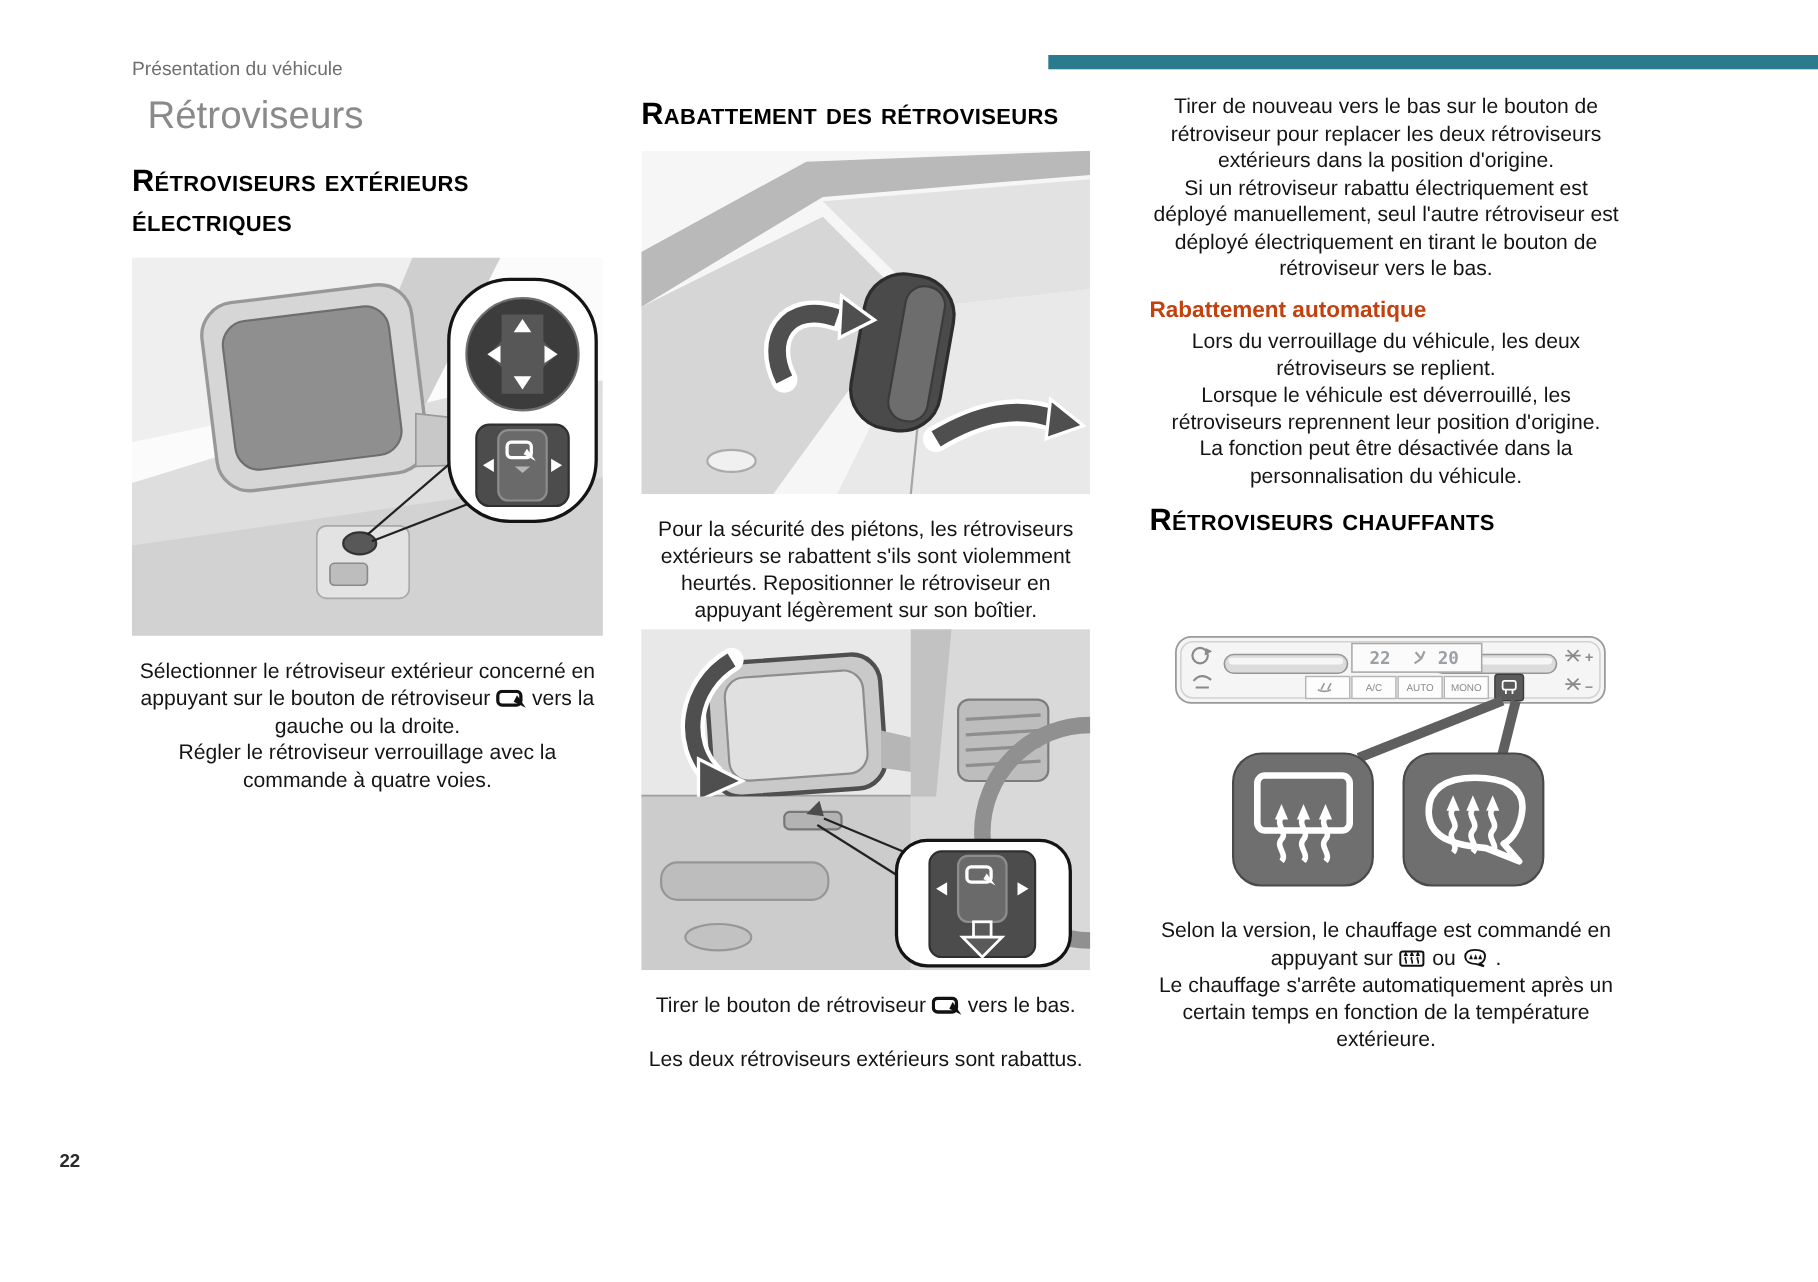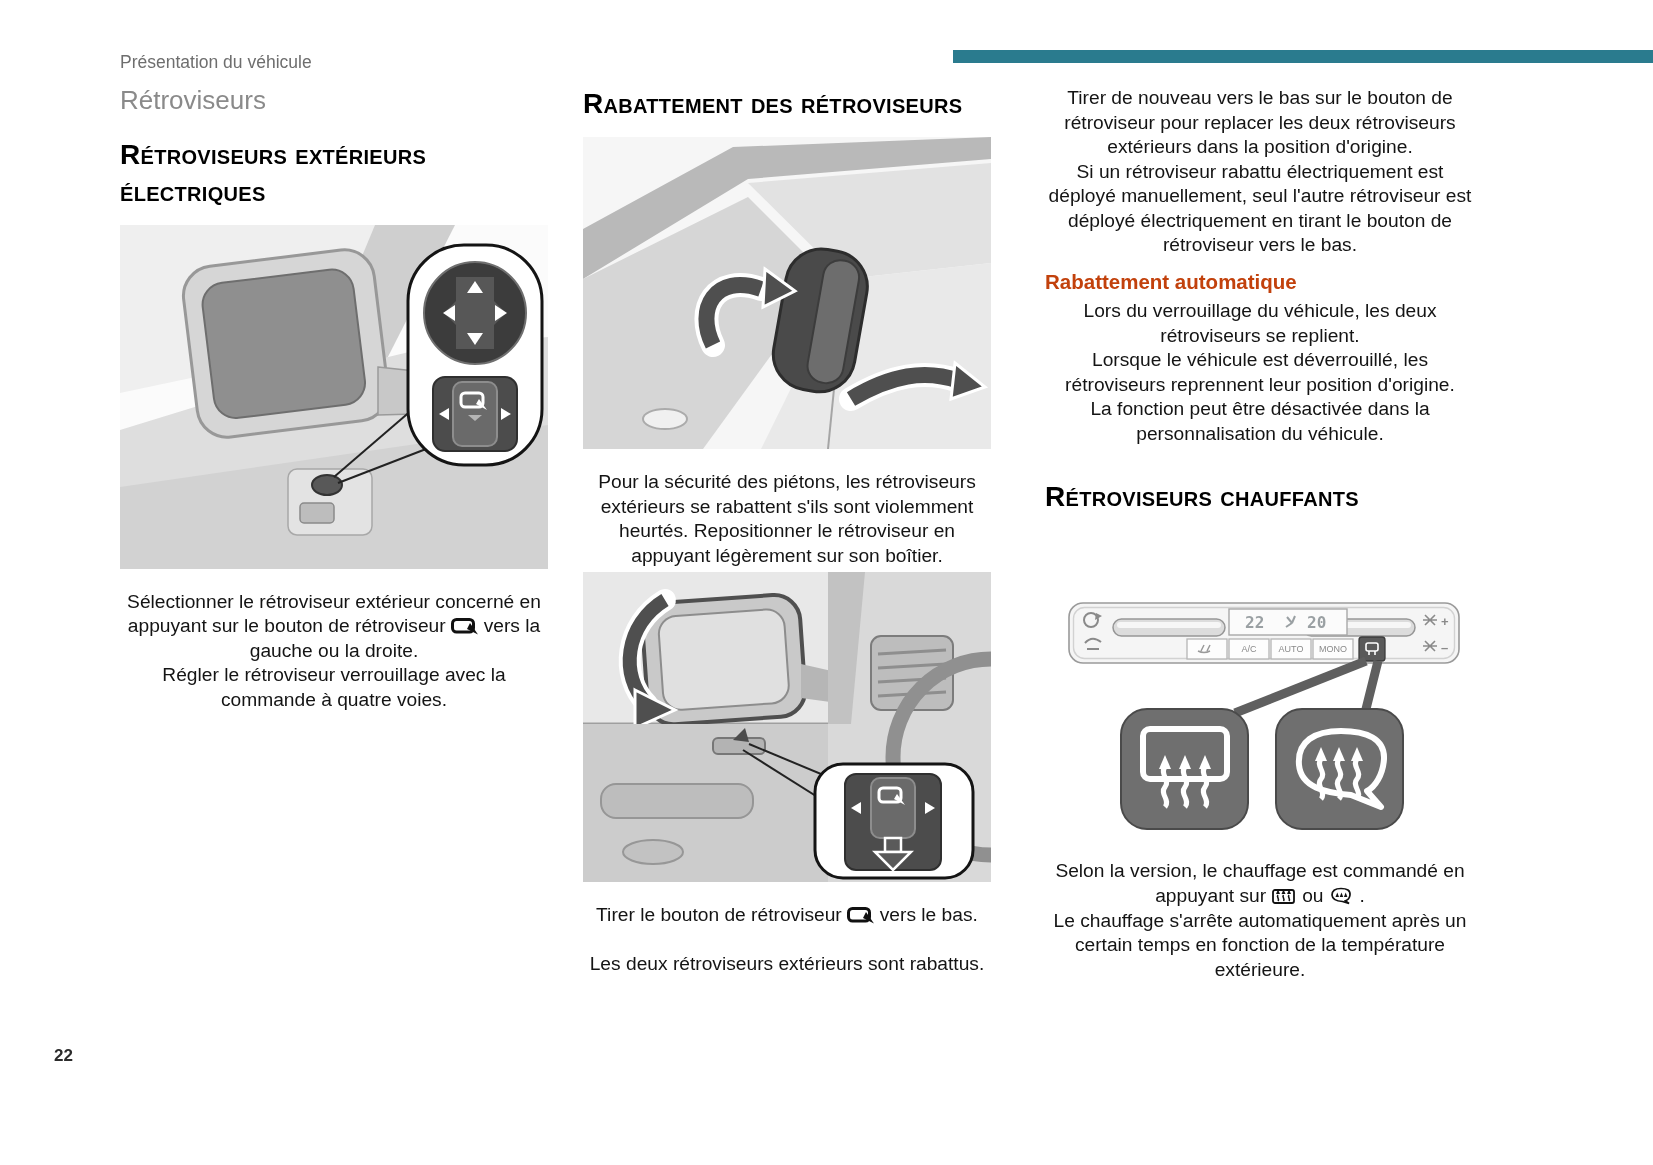--- a/index.html
+++ b/index.html
@@ -7,21 +7,21 @@
         font-family:"Liberation Sans", sans-serif;color:#141414;}
   .breadcrumb{position:absolute;left:120px;top:52px;font-size:17.5px;color:#6e6e6e;}
   .accent-bar{position:absolute;left:953px;top:50px;width:700px;height:13px;background:#2a7b8e;}
   .page-number{position:absolute;left:54px;top:1046px;font-size:17px;font-weight:700;color:#2b2b2b;}
 
   .col{position:absolute;top:86px;}
   #col1{left:120px;width:428px;}
   #col2{left:583px;width:408px;}
   #col3{left:1045px;width:430px;}
 
-  h1{font-size:26px;font-weight:400;color:#8a8a8a;margin:0 0 22px 0;line-height:1.1;}
+  h1{font-size:35px;font-weight:400;color:#8a8a8a;margin:0 0 22px 14px;line-height:1.1;}
   h2{font-variant:small-caps;font-size:28px;font-weight:700;color:#000000;margin:0;
      line-height:1.32;letter-spacing:.3px;}
   h3{font-size:20.5px;font-weight:700;color:#c2410c;margin:12px 0 5px 0;}
   p{font-size:19.2px;line-height:1.28;margin:0;text-align:center;}
   .gap{margin-top:21px;}
   .bigap{margin-top:24px;}
   figure{margin:0;}
   .fig{display:block;}
   .inline-icon{display:inline-block;vertical-align:-3px;margin:0 5px;}
 </style>
@@ -197,21 +197,21 @@
 
   <div class="col" id="col3">
     <p>Tirer de nouveau vers le bas sur le bouton de rétroviseur pour replacer les deux rétroviseurs extérieurs dans la position d'origine.</p>
     <p>Si un rétroviseur rabattu électriquement est déployé manuellement, seul l'autre rétroviseur est déployé électriquement en tirant le bouton de rétroviseur vers le bas.</p>
 
     <h3>Rabattement automatique</h3>
     <p>Lors du verrouillage du véhicule, les deux rétroviseurs se replient.</p>
     <p>Lorsque le véhicule est déverrouillé, les rétroviseurs reprennent leur position d'origine.</p>
     <p>La fonction peut être désactivée dans la personnalisation du véhicule.</p>
 
-    <h2 style="margin-top:32px;">Rétroviseurs chauffants</h2>
+    <h2 style="margin-top:8px;">Rétroviseurs chauffants</h2>
 
     <figure style="margin-top:78px;margin-left:18px;">
       <svg class="fig" width="402" height="252" viewBox="0 0 402 252">
 
         <g>
           <rect x="6" y="10" width="390" height="60" rx="14" fill="#f5f5f5" stroke="#9a9a9a" stroke-width="1.6"></rect>
           <rect x="10.5" y="14.5" width="381" height="51" rx="11" fill="none" stroke="#d2d2d2" stroke-width="1.4"></rect>
 
           <circle cx="28" cy="27" r="7" fill="none" stroke="#8a8a8a" stroke-width="2"></circle>
           <polygon points="33,20 39,23 32,27" fill="#8a8a8a"></polygon>

